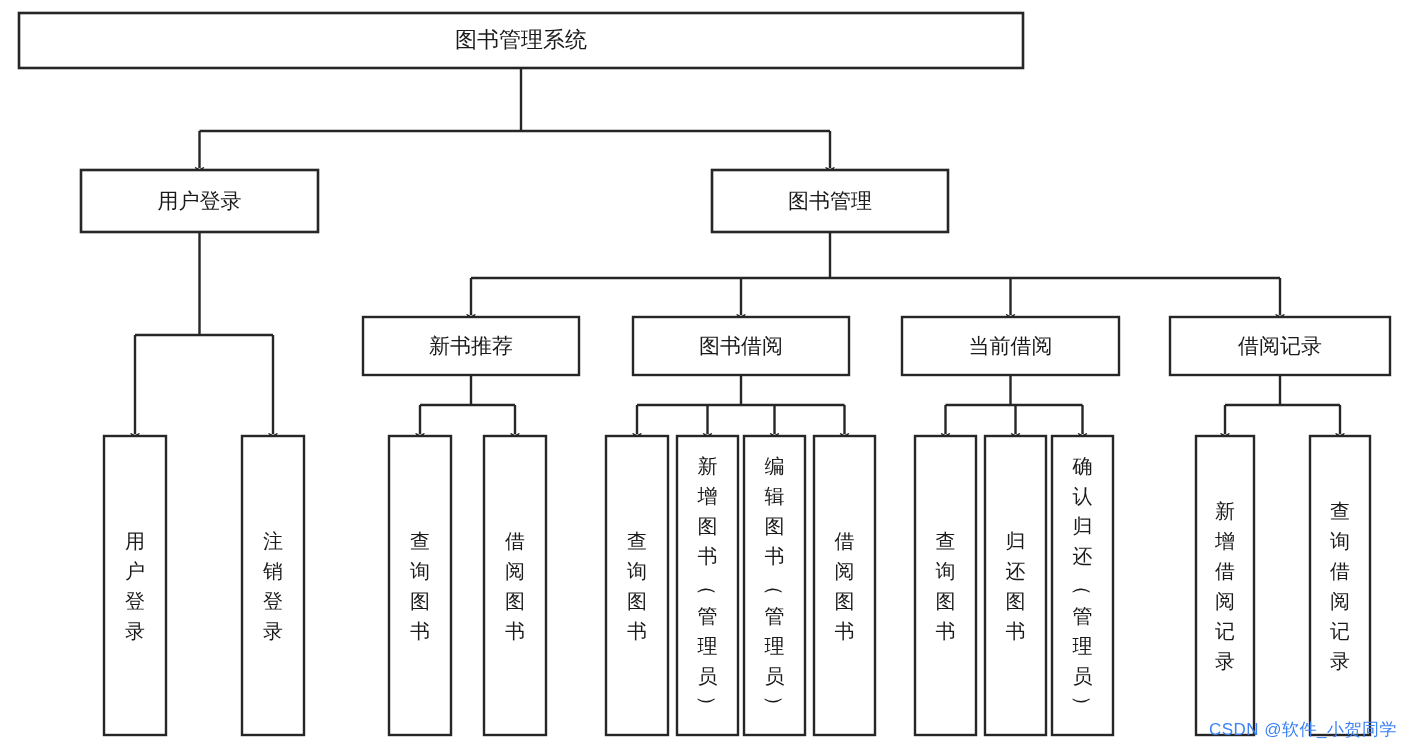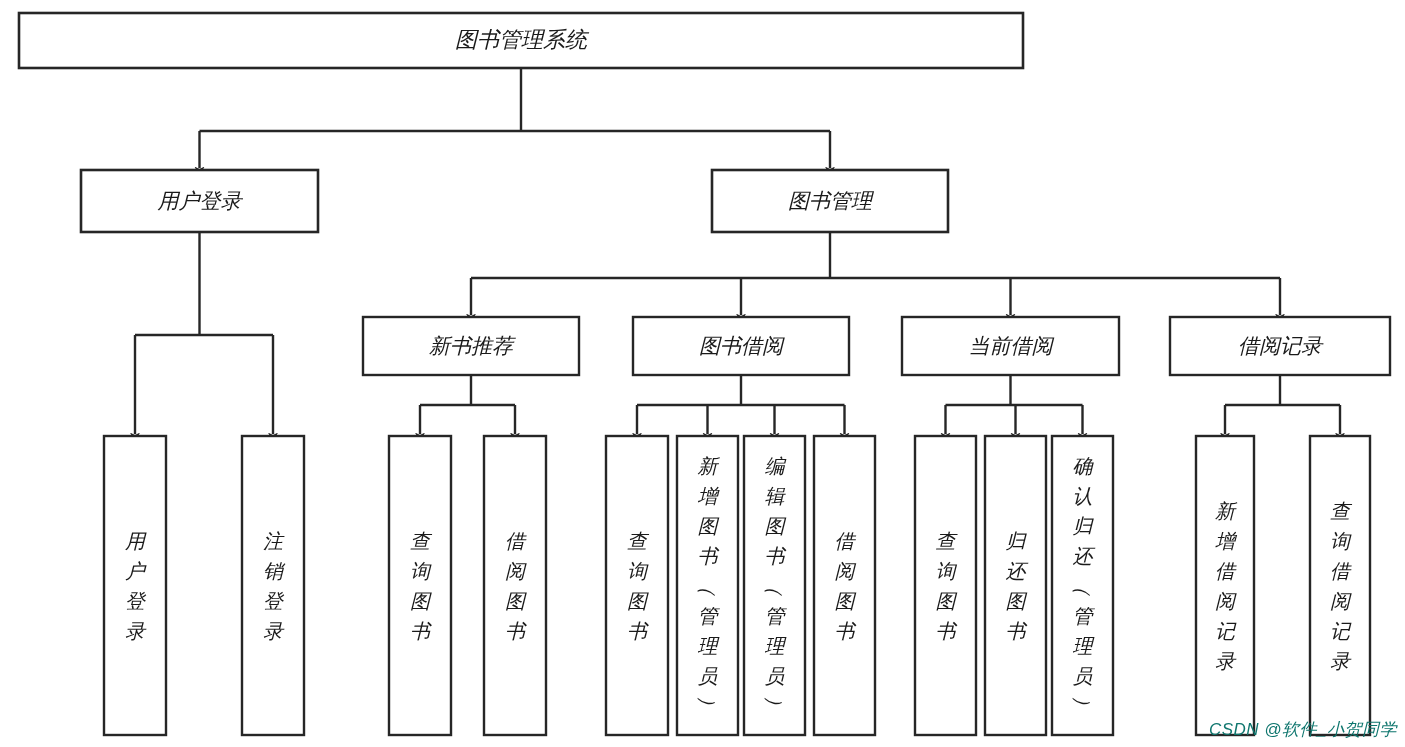--- a/index.html
+++ b/index.html
@@ -13,21 +13,20 @@
     font-family: "Liberation Sans", "DejaVu Sans", sans-serif;
     overflow: hidden;
     position: relative;
   }
   #diagram-root {
     position: absolute;
     left: 0;
     top: 0;
     width: 1405px;
     height: 747px;
-    font-style: italic;
   }
   svg.flow {
     display: block;
     width: 1405px;
     height: 747px;
   }
   .node-rect {
     fill: #ffffff;
     stroke: #262626;
     stroke-width: 2.6;
@@ -61,21 +60,21 @@
     font-size: 20px;
     fill: #1a1a1a;
     text-anchor: middle;
   }
   .watermark {
     position: absolute;
     right: 8px;
     bottom: 6px;
     font-family: "Liberation Sans", "DejaVu Sans", sans-serif;
     font-size: 17px;
-    color: #0f766e;
+    color: #3b82f6;
     letter-spacing: 0.5px;
     white-space: nowrap;
     user-select: none;
   }
 </style>
 </head>
 <body>
 
 <div id="diagram-root">
   <svg class="flow" viewBox="0 0 1405 747" xmlns="http://www.w3.org/2000/svg">

